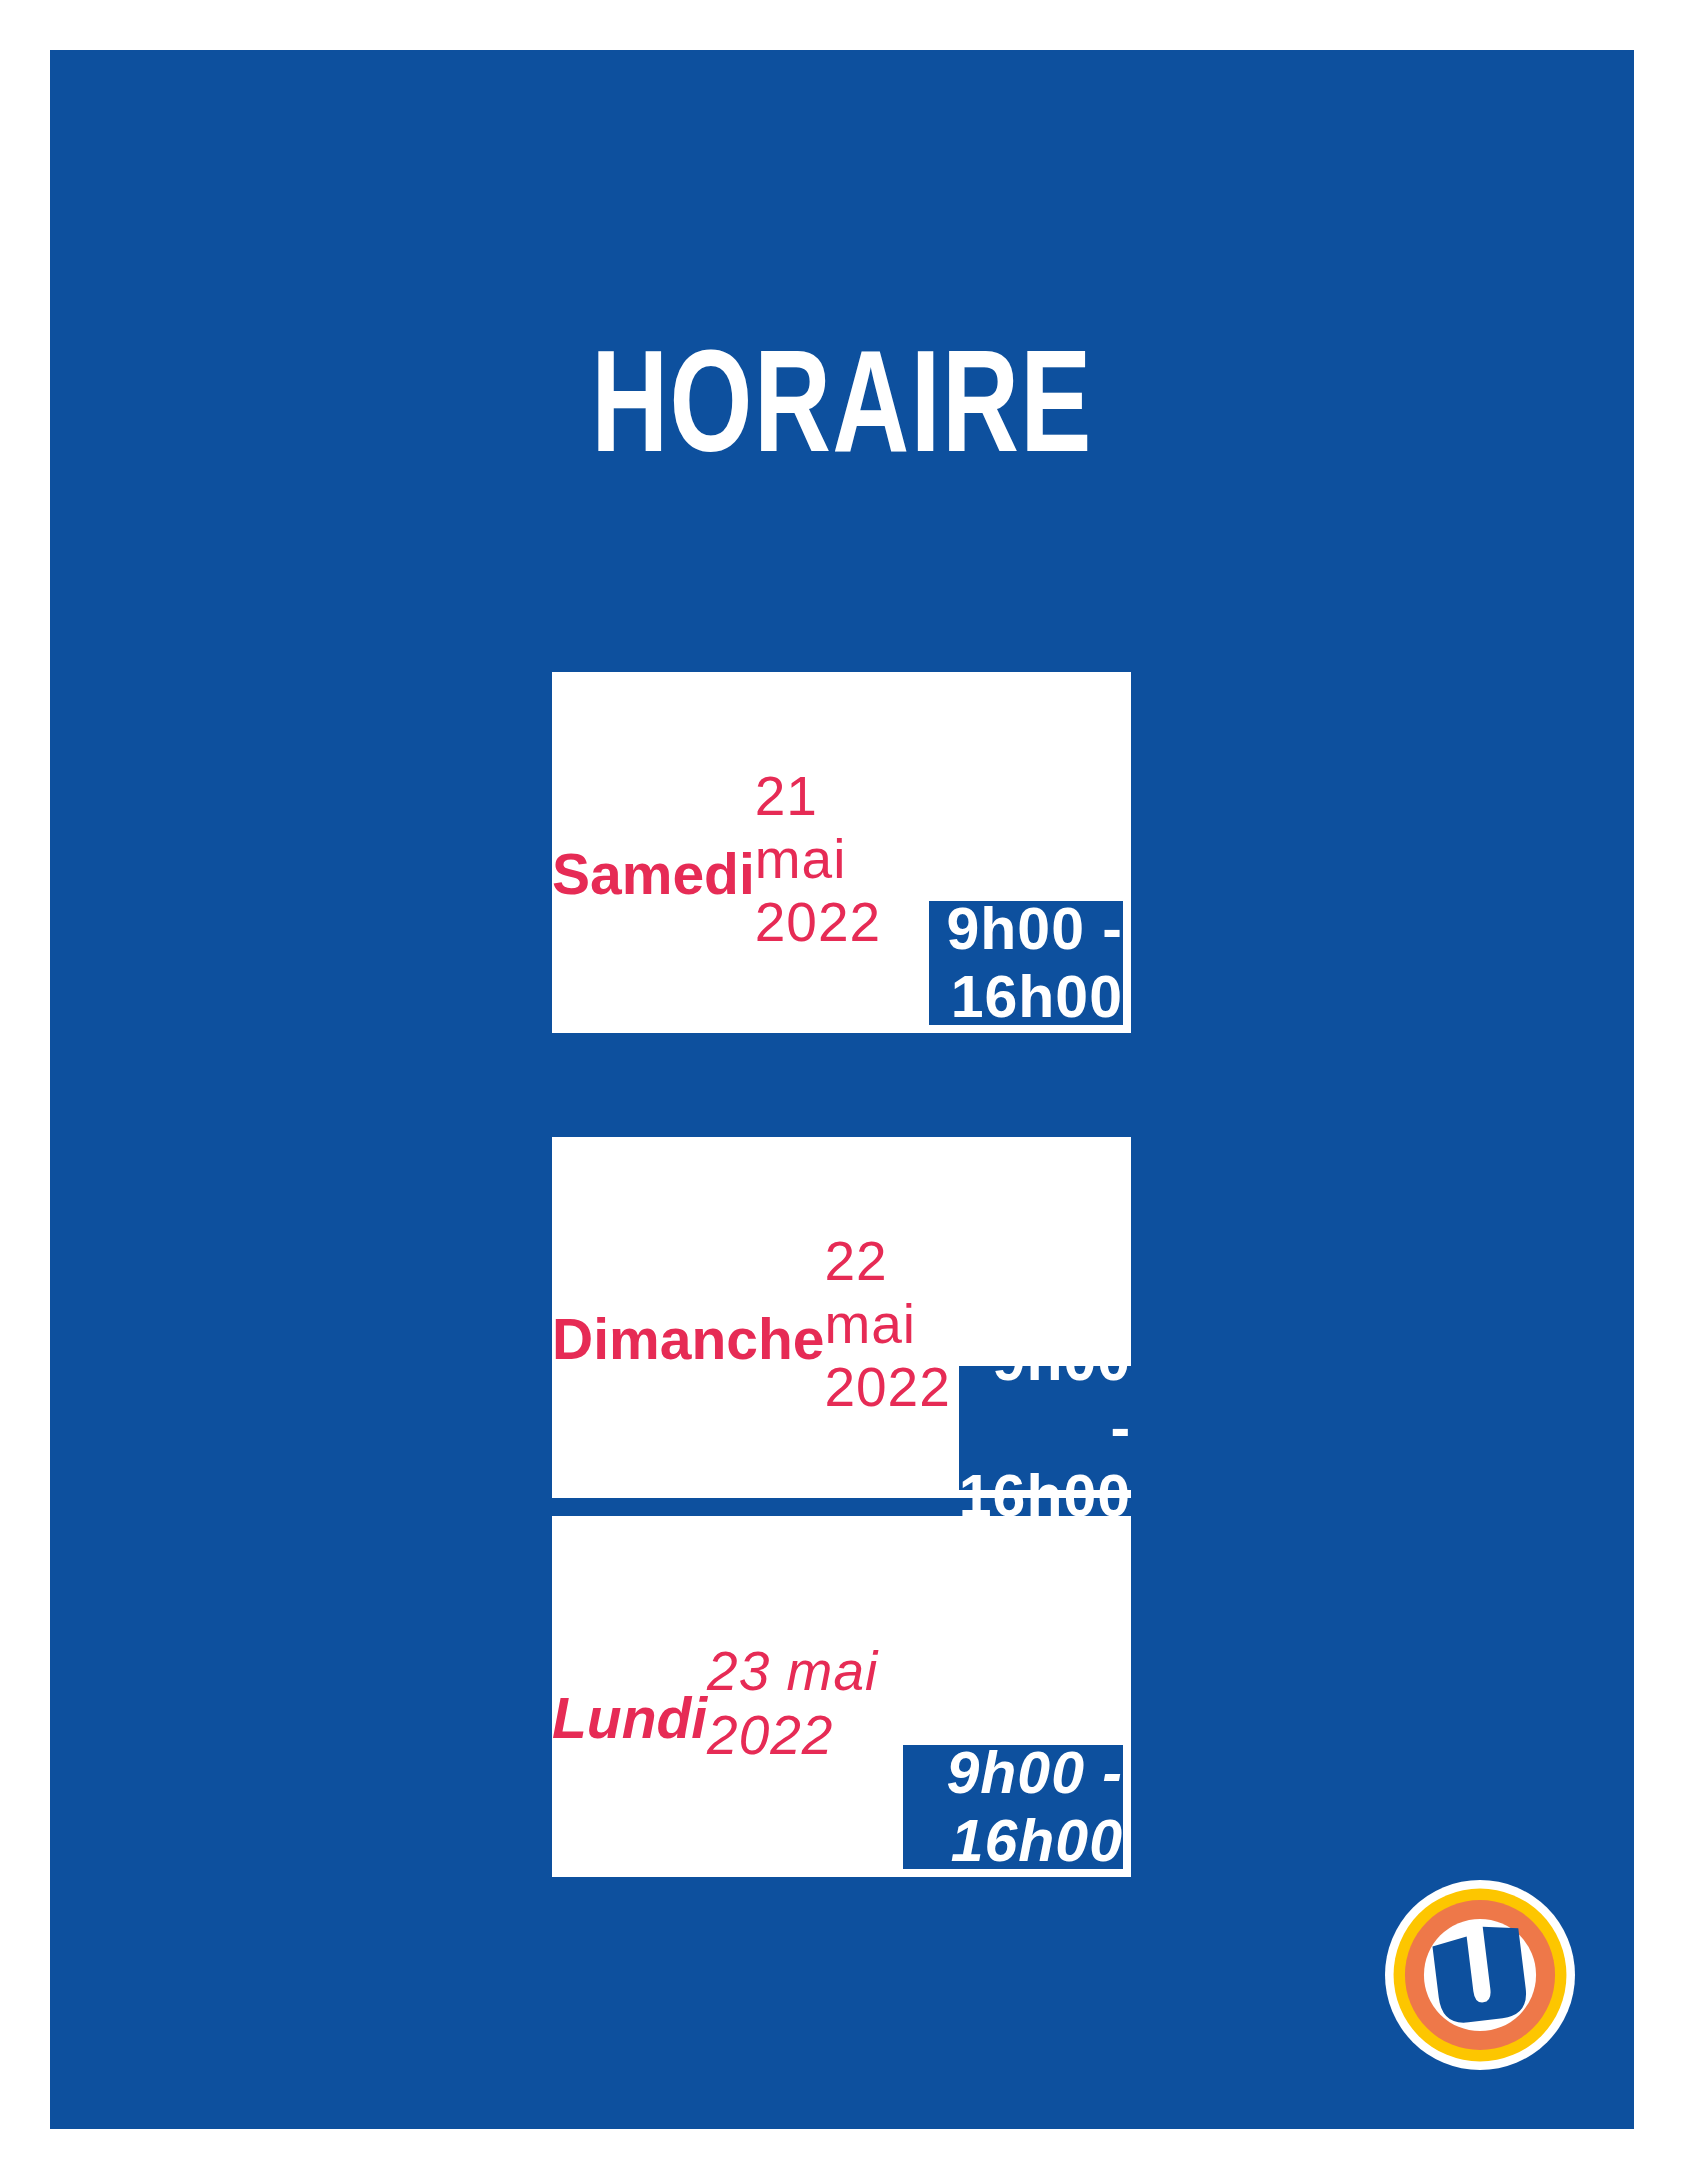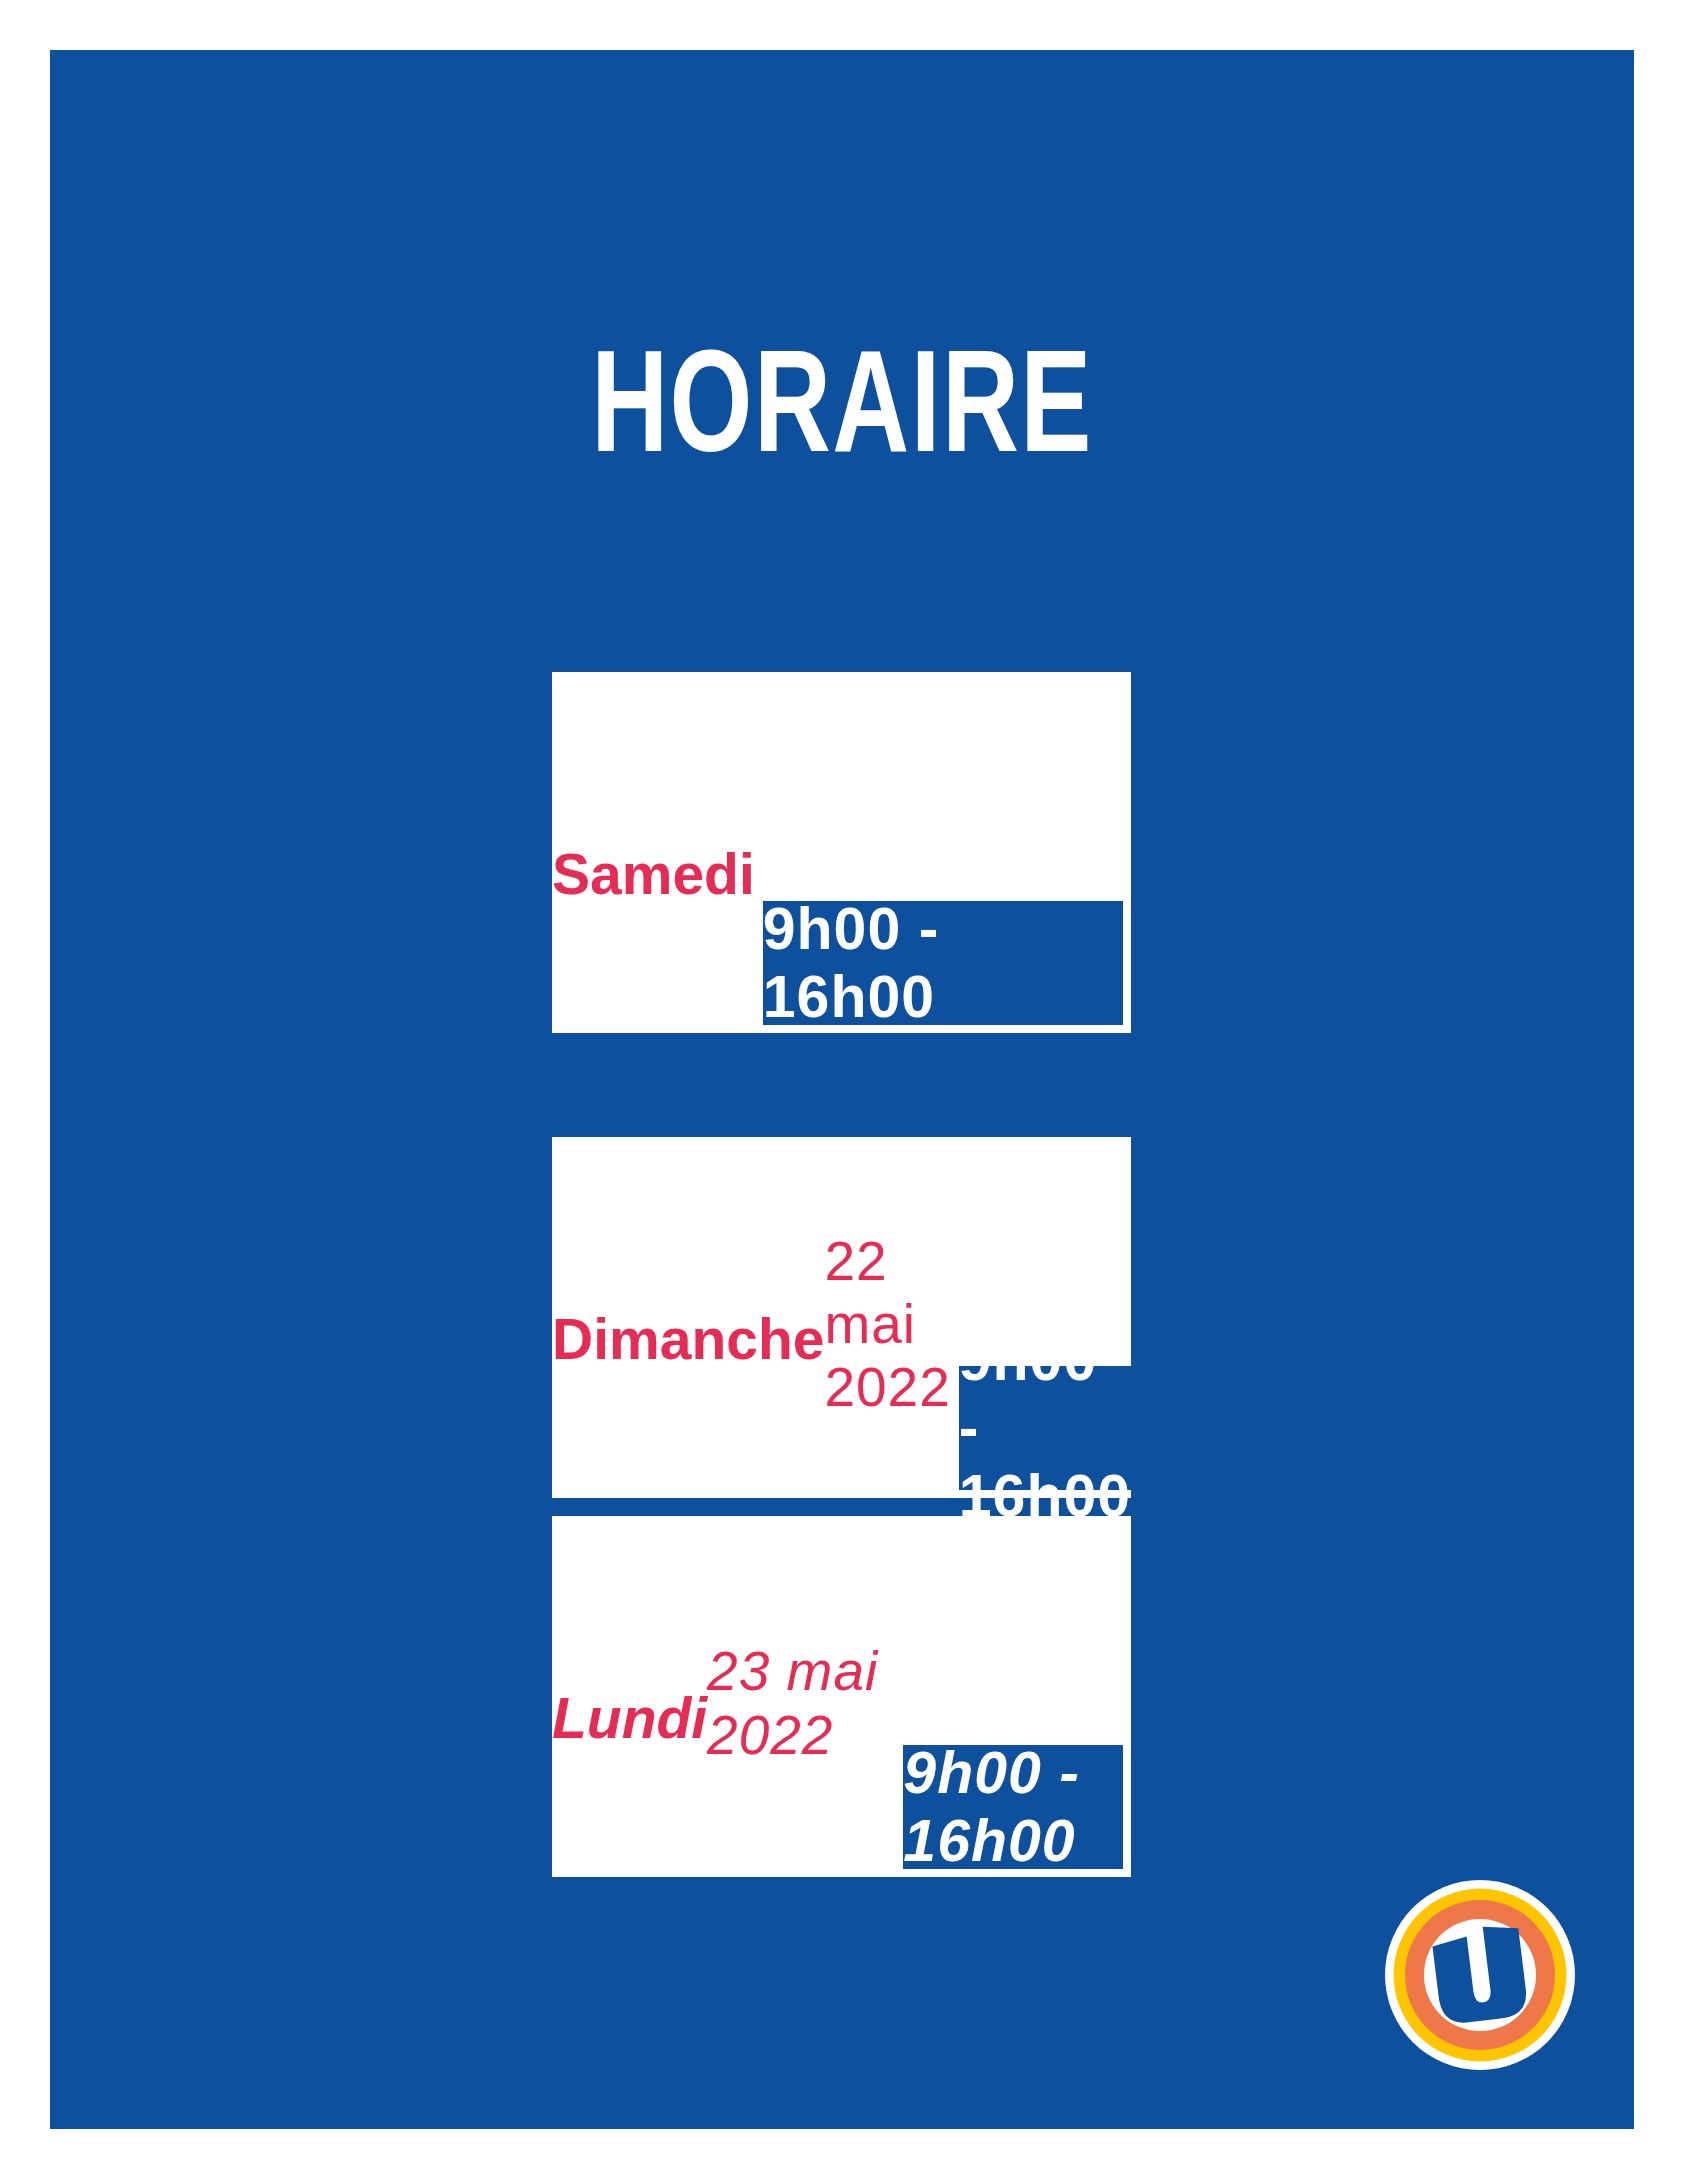--- a/index.html
+++ b/index.html
@@ -77,39 +77,41 @@
     background: var(--blue, #0d509e);
     display: flex;
     align-items: center;
     justify-content: center;
   }
   .card .hours {
     color: #ffffff;
     font-size: 59px;
     font-weight: 700;
     letter-spacing: 1px;
+    text-align: right;
   }
   .logo {
     position: absolute;
     left: 1335px; 
     top: 1830px;  
     width: 190px;
     height: 190px;
   }
 </style>
 </head>
 <body>
 
 <div class="stage">
   <div class="panel">
 
     <div class="title">HORAIRE</div>
 
     <div class="card c1">
       <div class="day">Samedi</div>
+      <div class="date">21 mai 2022</div>
       <div class="hours-bar">
         <span class="hours">9h00 - 16h00</span>
       </div>
     </div>
 
     <div class="card c2">
       <div class="day">Dimanche</div>
       <div class="date">22 mai 2022</div>
       <div class="hours-bar">
         <span class="hours">9h00 - 16h00</span>

